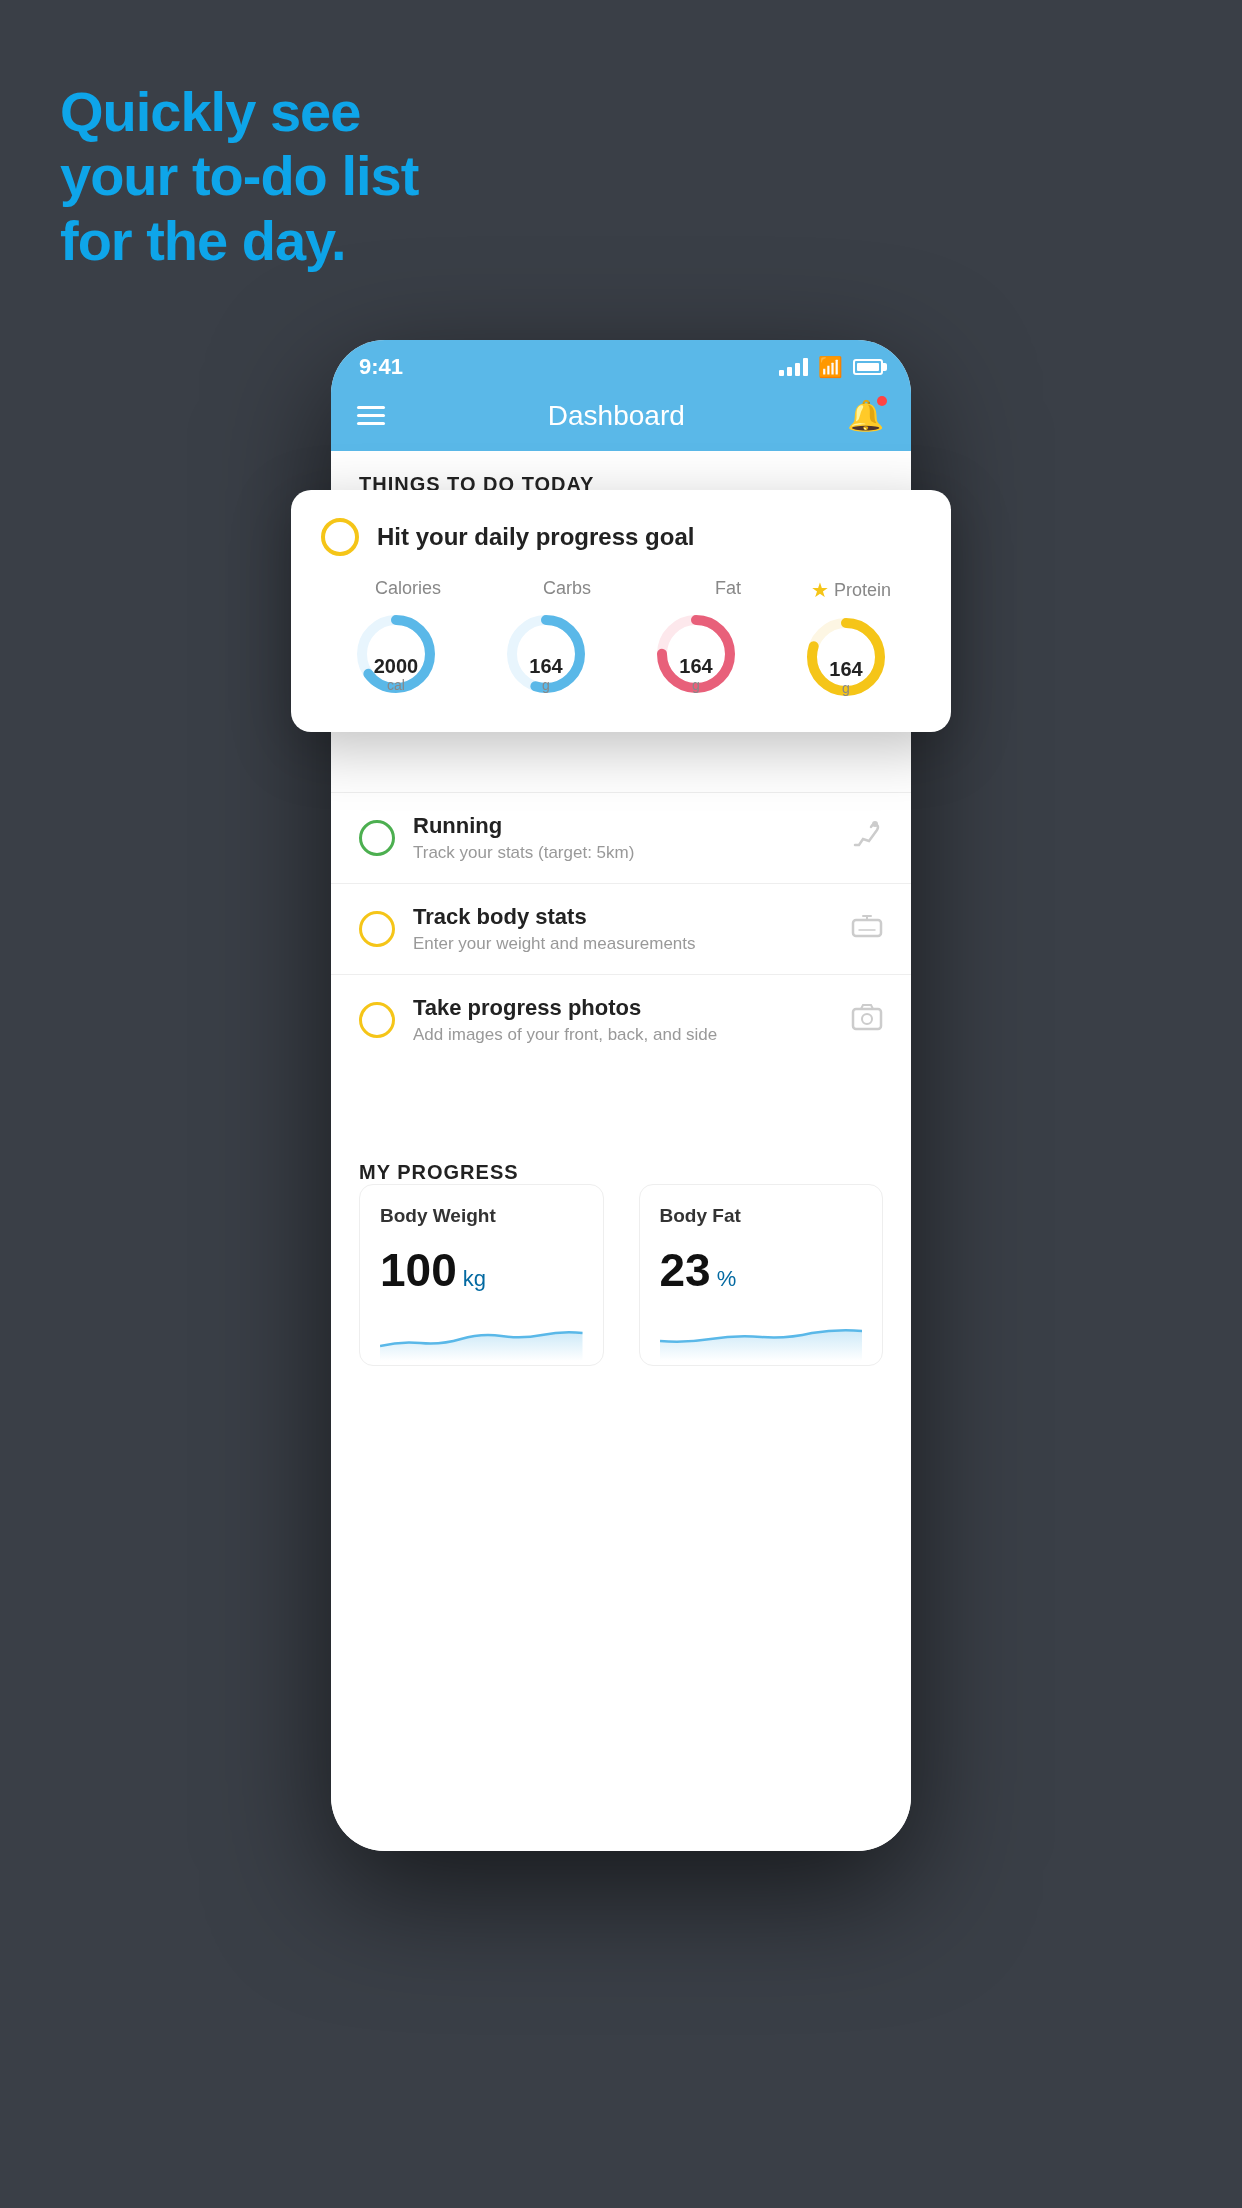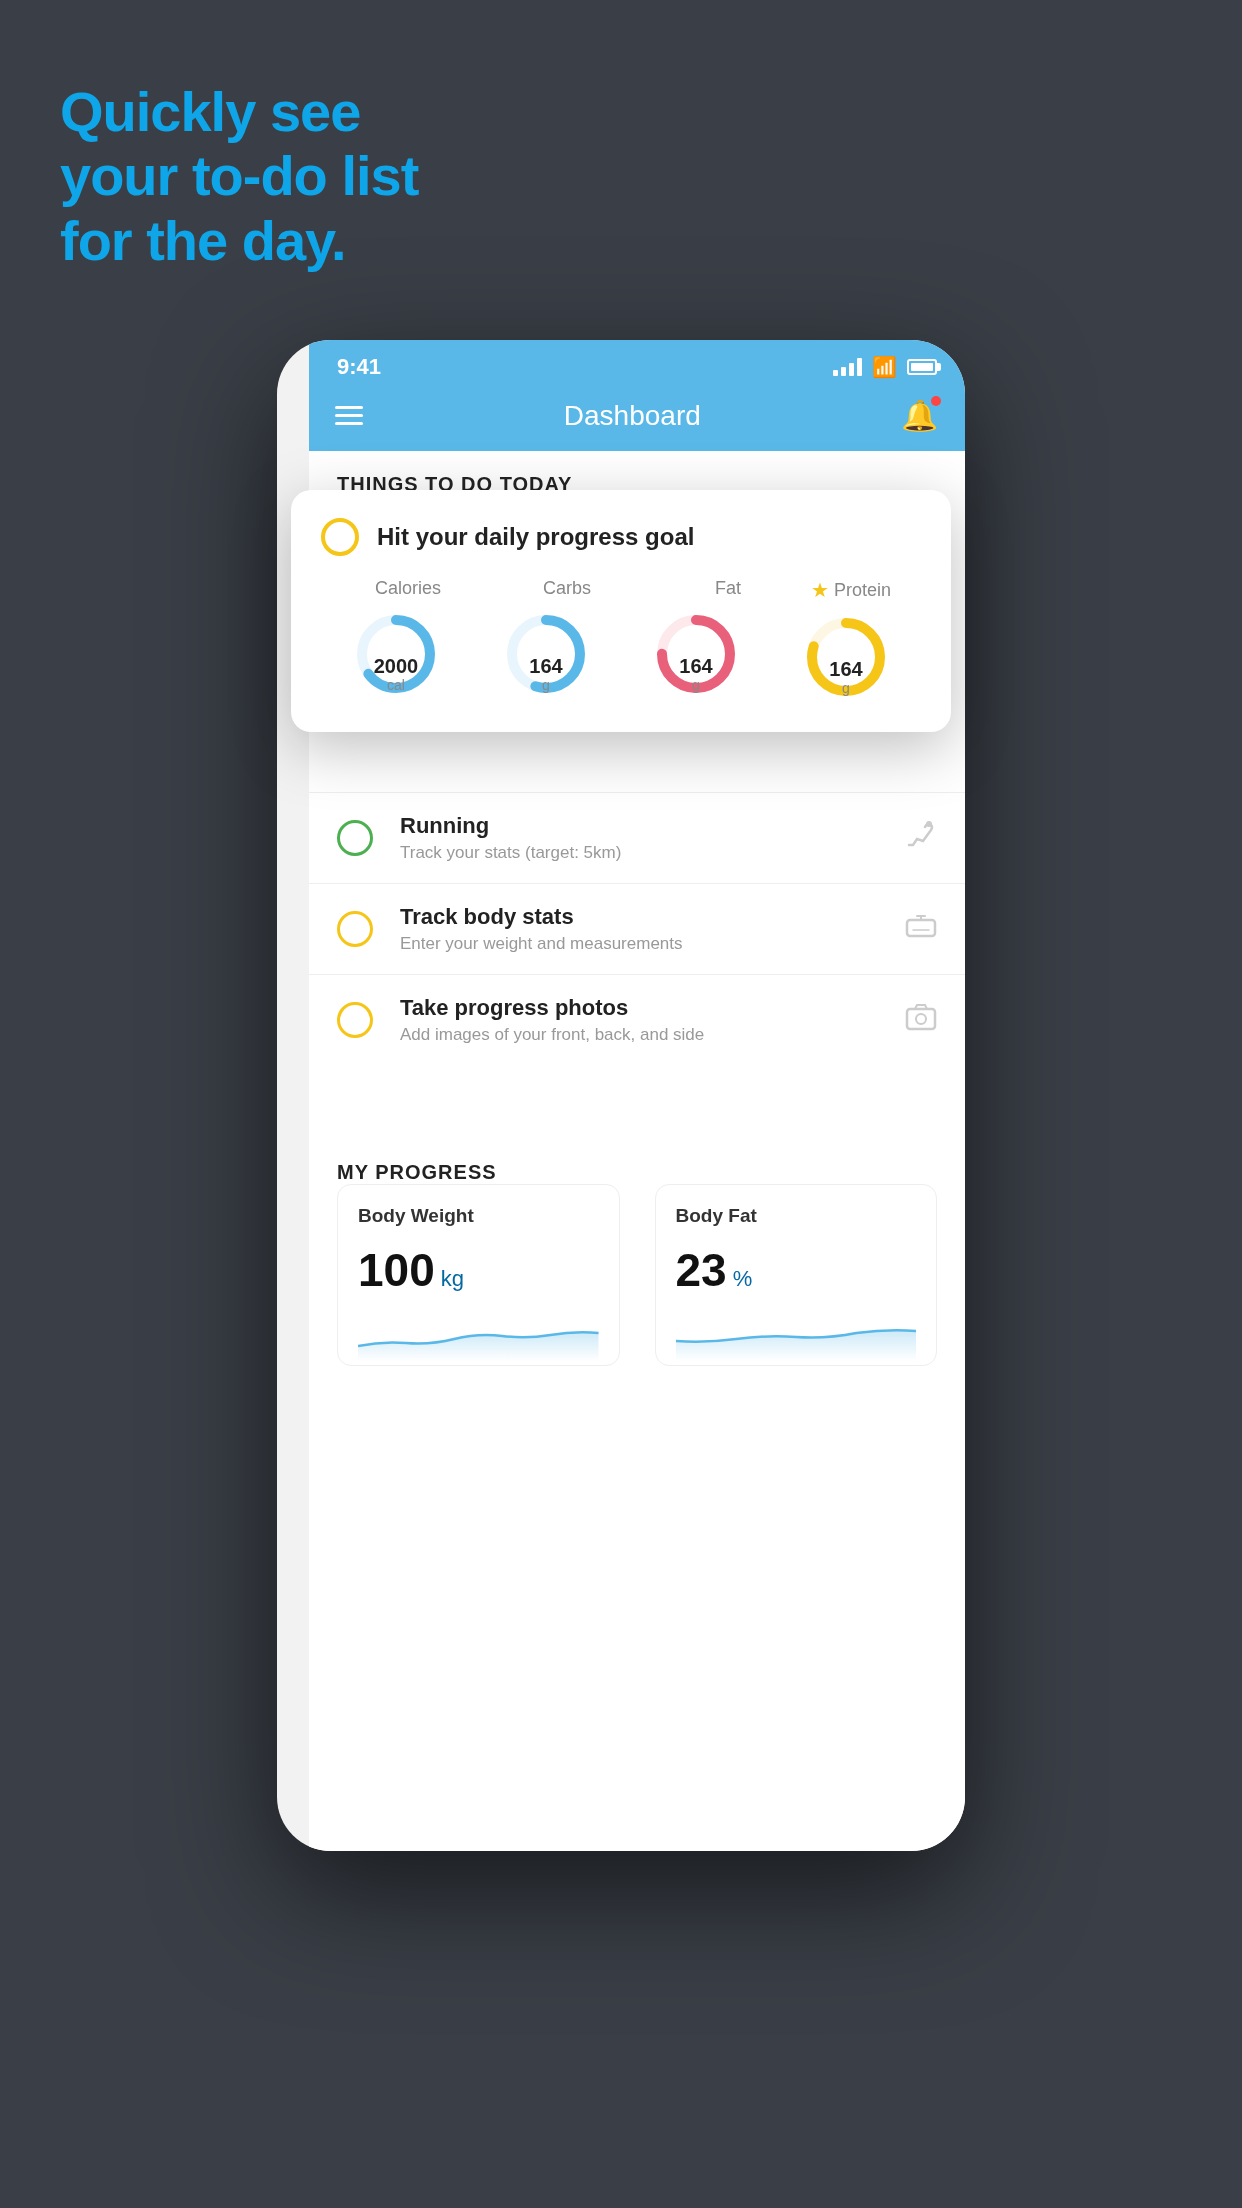--- a/index.html
+++ b/index.html
@@ -23,26 +23,25 @@
       line-height: 1.15;
       letter-spacing: -1px;
     }
 
     
     .phone {
       position: absolute;
       top: 340px;
       left: 50%;
       transform: translateX(-50%);
-      width: 688px;
+      width: 580px;
       background: #f2f2f2;
       border-radius: 54px;
       box-shadow: 0 40px 120px rgba(0,0,0,0.6);
       overflow: hidden;
-      padding-left: 32px;
     }
 
     
     .status-bar {
       background: #5ab8e8;
       display: flex;
       align-items: center;
       justify-content: space-between;
       padding: 14px 28px 8px;
       color: white;
@@ -241,21 +240,21 @@
 
     
     .todo-list {
       background: white;
     }
     .todo-item {
       display: flex;
       align-items: center;
       padding: 20px 28px;
       border-top: 1px solid #eeeeee;
-      gap: 27px;
+      gap: 18px;
     }
     .todo-circle {
       width: 36px;
       height: 36px;
       border-radius: 50%;
       border: 3px solid;
       flex-shrink: 0;
     }
     .todo-circle.green { border-color: #4caf50; }
     .todo-circle.yellow { border-color: #f5c518; }

